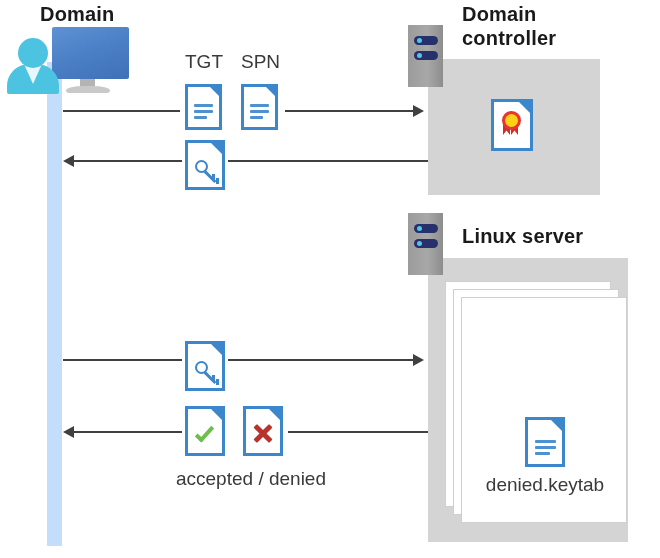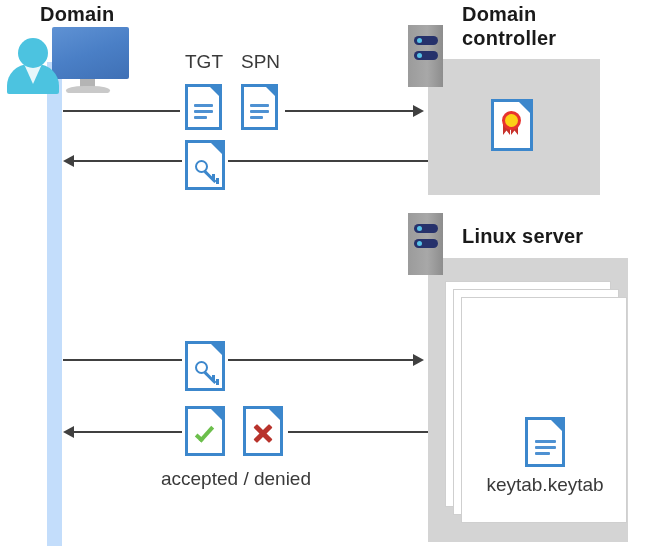--- a/index.html
+++ b/index.html
@@ -297,21 +297,21 @@
 
     <div class="abs" style="left:63px; top:119px; width:40px; height:50px;">
       <div class="doc" style="left:0; top:0; width:40px; height:50px;">
         <div class="doc-fold"></div>
         <div class="doc-line" style="left:7px; top:20px; width:21px;"></div>
         <div class="doc-line" style="left:7px; top:26px; width:21px;"></div>
         <div class="doc-line" style="left:7px; top:32px; width:15px;"></div>
       </div>
     </div>
 
-    <div class="abs label-plain" style="left:0; top:176px; width:166px; text-align:center;">keytab.keytab</div>
+    <div class="abs label-plain" style="left:0; top:176px; width:166px; text-align:center;">denied.keytab</div>
   </div>
 
   <div class="abs label-plain" style="left:185px; top:51px;">TGT</div>
   <div class="abs label-plain" style="left:241px; top:51px;">SPN</div>
 
   <div class="abs arrow-line" style="left:63px; top:110px; width:117px;"></div>
   <div class="abs arrow-line" style="left:285px; top:110px; width:128px;"></div>
   <div class="abs arrow-head-right" style="left:413px; top:105px;"></div>
 
   <div class="abs" style="left:185px; top:84px; width:37px; height:46px;">
@@ -372,15 +372,15 @@
   </div>
 
   <div class="abs" style="left:243px; top:406px; width:40px; height:50px;">
     <div class="doc" style="left:0; top:0; width:40px; height:50px;">
       <div class="doc-fold"></div>
       <div class="cross-bar" style="left:6px; top:22px; transform:rotate(45deg);"></div>
       <div class="cross-bar" style="left:6px; top:22px; transform:rotate(-45deg);"></div>
     </div>
   </div>
 
-  <div class="abs label-plain" style="left:146px; top:468px; width:180px; text-align:center;">accepted / denied</div>
+  <div class="abs label-plain" style="left:146px; top:468px; width:180px; text-align:right;">accepted / denied</div>
 
 </div>
 
 </body></html>

